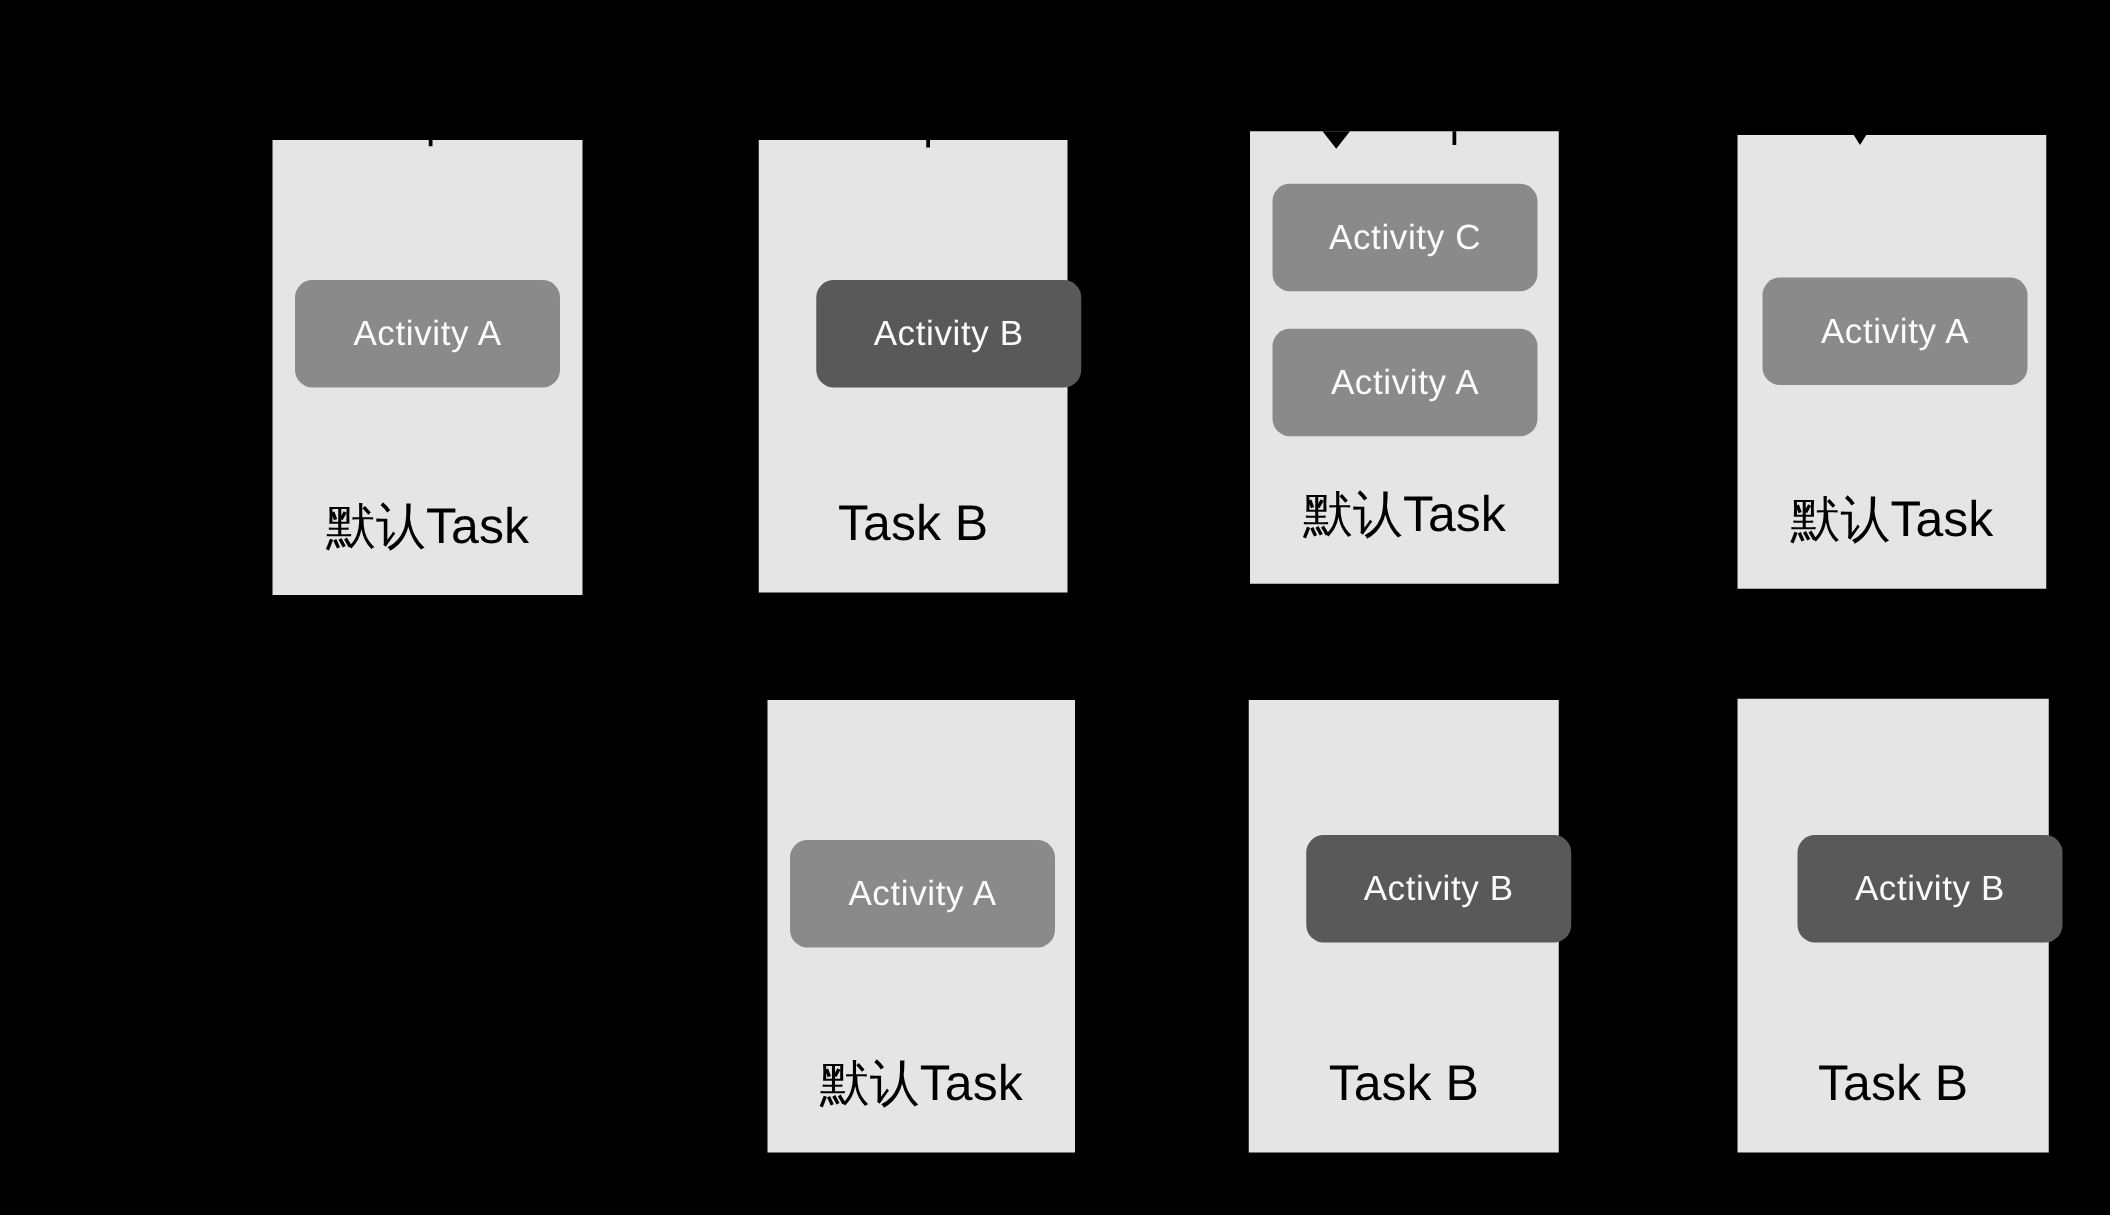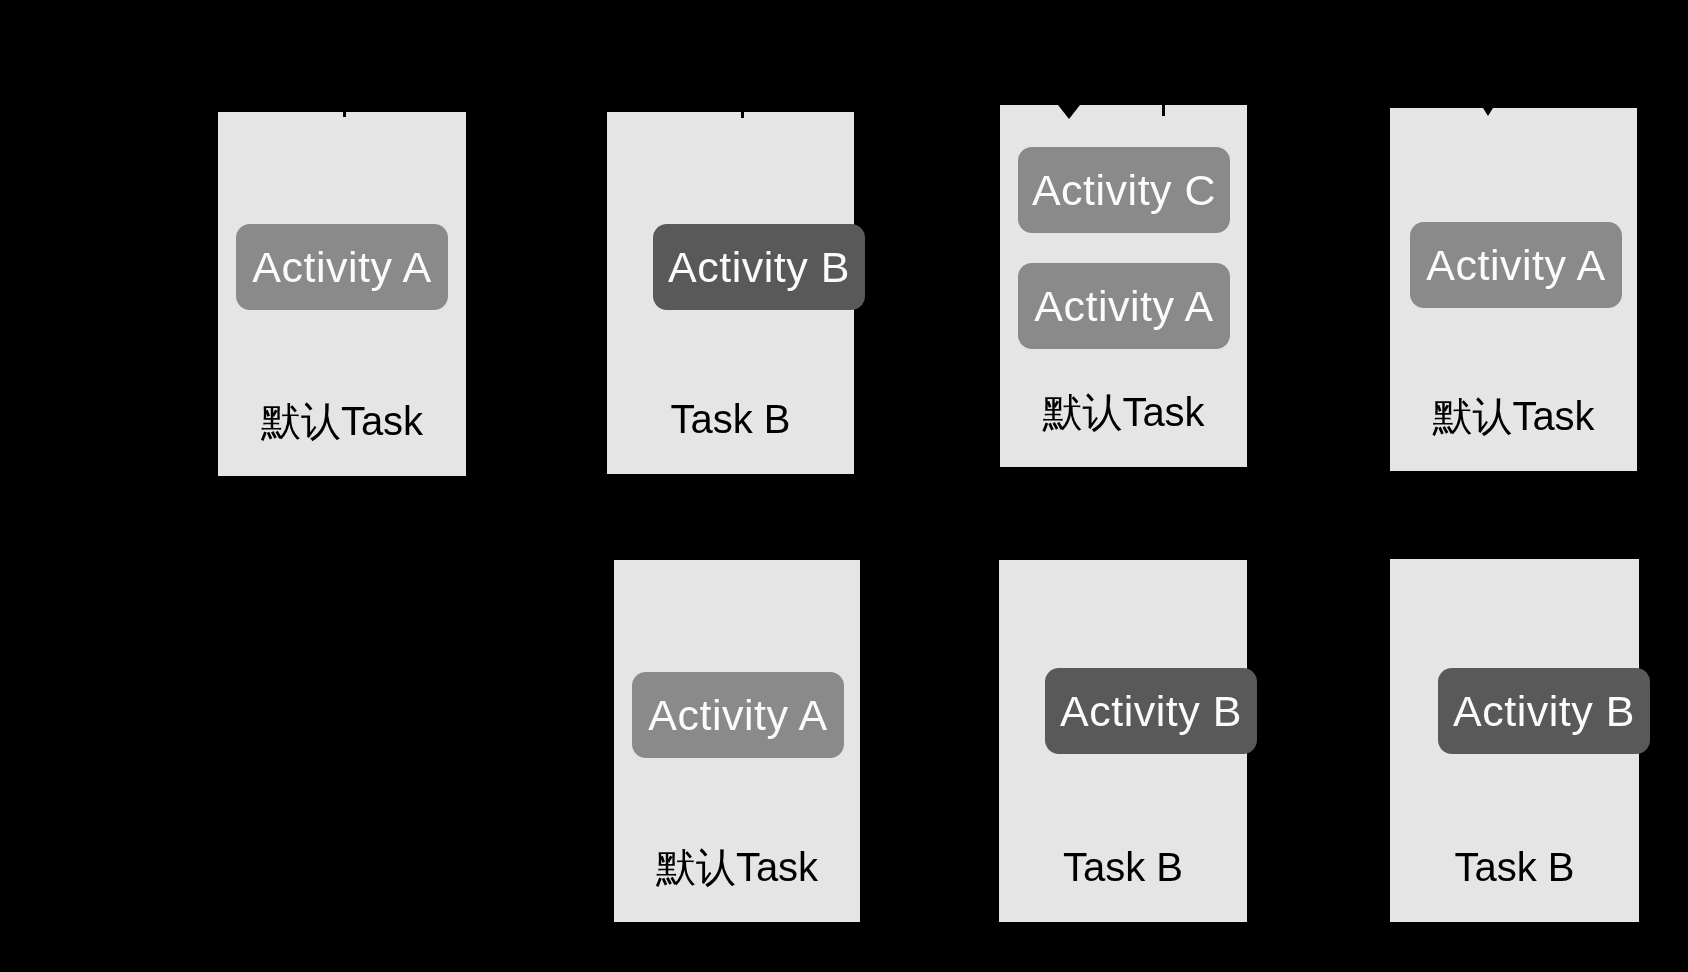--- a/index.html
+++ b/index.html
@@ -22,21 +22,21 @@
   .activity {
     position: absolute;
     left: 18px;
     width: 212px;
     height: 86px;
     border-radius: 14px;
     display: flex;
     align-items: center;
     justify-content: center;
     color: #fbfbfb;
-    font-size: 43px;
+    font-size: 28px;
     letter-spacing: 0.5px;
   }
   .activity.light { background: #8a8a8a; }
   .activity.dark  { background: #595959; margin-left: 28px; }
   .task-label {
     position: absolute;
     left: 0;
     right: 0;
     bottom: 32px;
     text-align: center;

